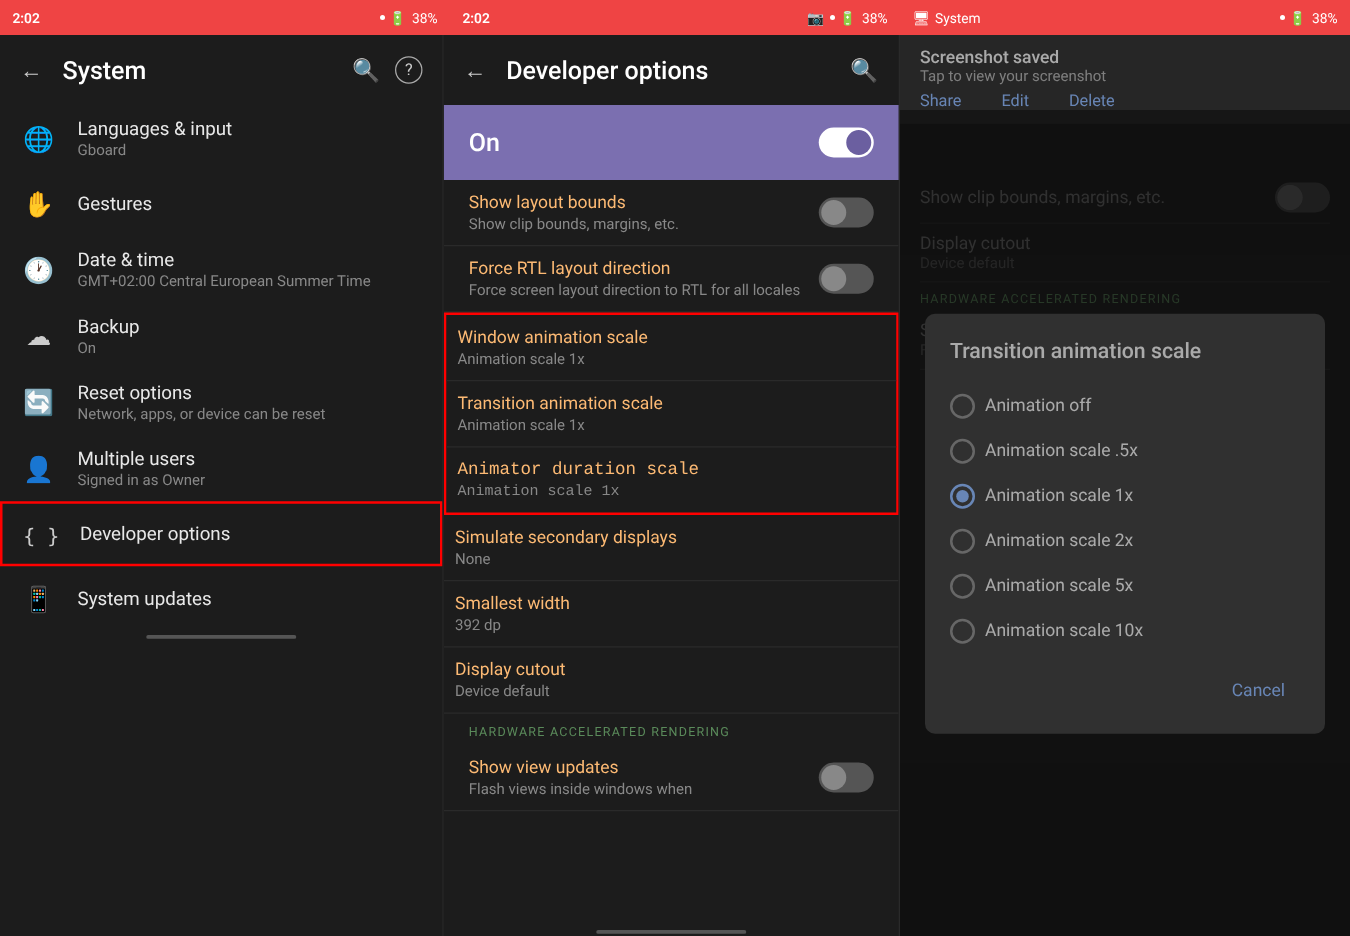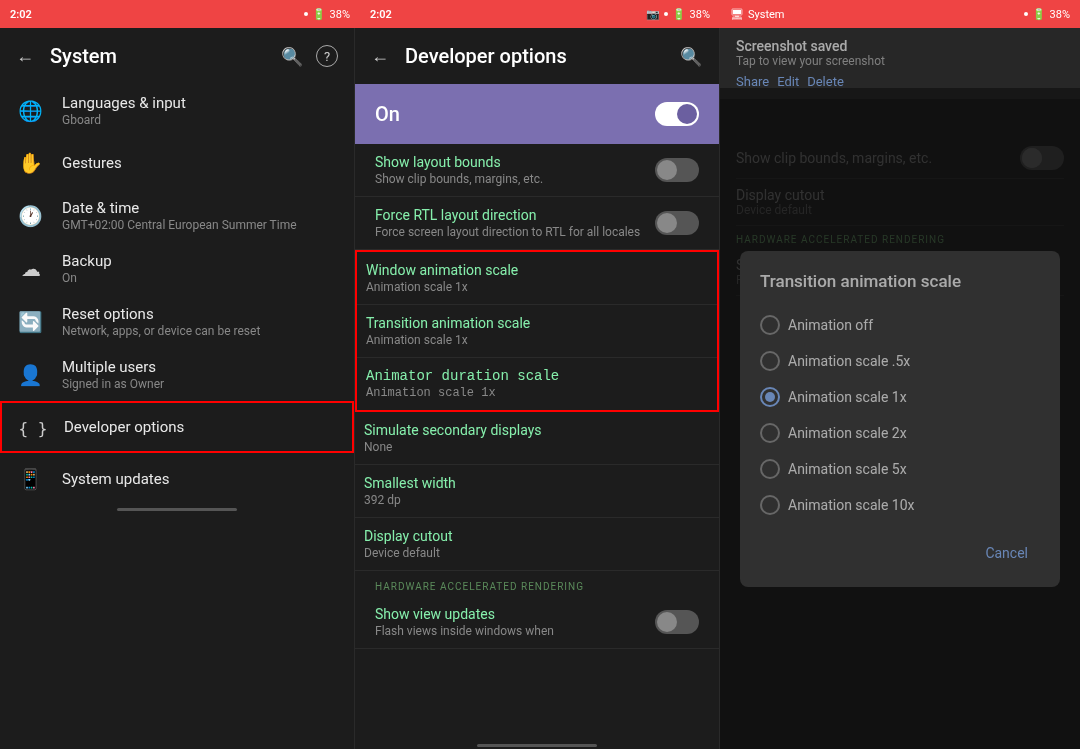--- a/index.html
+++ b/index.html
@@ -158,21 +158,21 @@
     .toggle.on::after { left: 22px; background: #6b5fa0; }
     .toggle.off::after { left: 2px; background: #888; }
 
     .dev-setting-row {
       padding: 10px 9px;
       border-bottom: 1px solid #2a2a2a;
       cursor: pointer;
     }
     .dev-setting-title {
       font-size: 14px;
-      color: #86efac;
+      color: #fdba74;
     }
     .dev-setting-subtitle {
       font-size: 12px;
       color: #888;
       margin-top: 2px;
     }
     .dev-setting-row-inline {
       display: flex;
       align-items: center;
       justify-content: space-between;
@@ -220,21 +220,21 @@
       font-size: 14px;
       color: #e8e8e8;
       font-weight: 500;
     }
     .toast-subtitle {
       font-size: 12px;
       color: #aaa;
     }
     .toast-actions {
       display: flex;
-      gap: 8px;
+      gap: 32px;
       margin-top: 6px;
       text-align: right;
     }
     .toast-action {
       font-size: 13px;
       color: #8ab4f8;
       cursor: pointer;
     }
 
     

